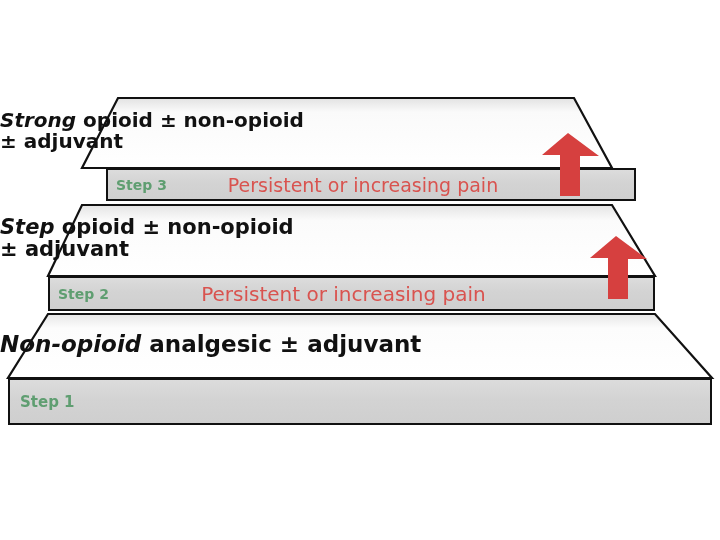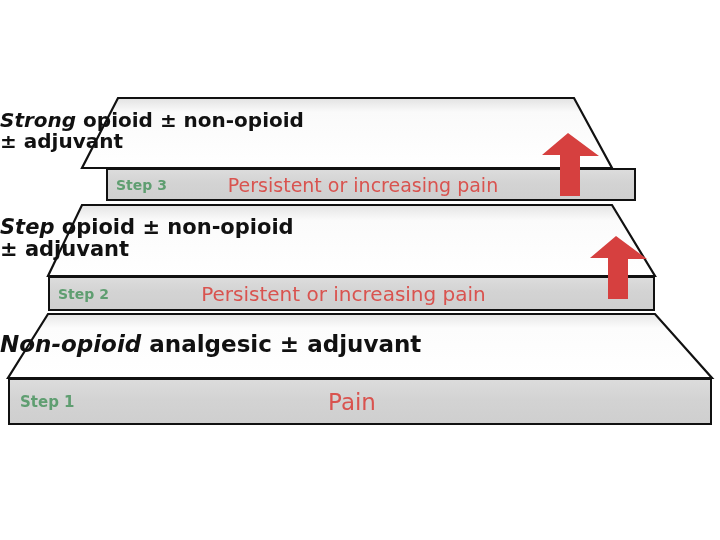--- a/index.html
+++ b/index.html
@@ -100,21 +100,20 @@
         </defs>
         <polygon points="48,314 655,314 712,378 8,378" fill="url(#g1)" stroke="#111111" stroke-width="2.2" stroke-linejoin="miter"></polygon>
       </svg>
     </div>
     <div class="drug-text">
       <span><i>Non-opioid</i><span> analgesic ± adjuvant</span></span>
     </div>
     <div class="band">
       <div class="band-inner">
         <span class="step-label">Step 1</span>
-        <span class="band-text">Pain</span>
       </div>
     </div>
   </div>
 
   <div class="tier" id="tier2">
     <div class="trap">
       <svg width="720" height="540" viewBox="0 0 720 540">
         <defs>
           <linearGradient id="g2" x1="0" y1="0" x2="0" y2="1">
             <stop offset="0%" stop-color="#e4e4e4"></stop>

